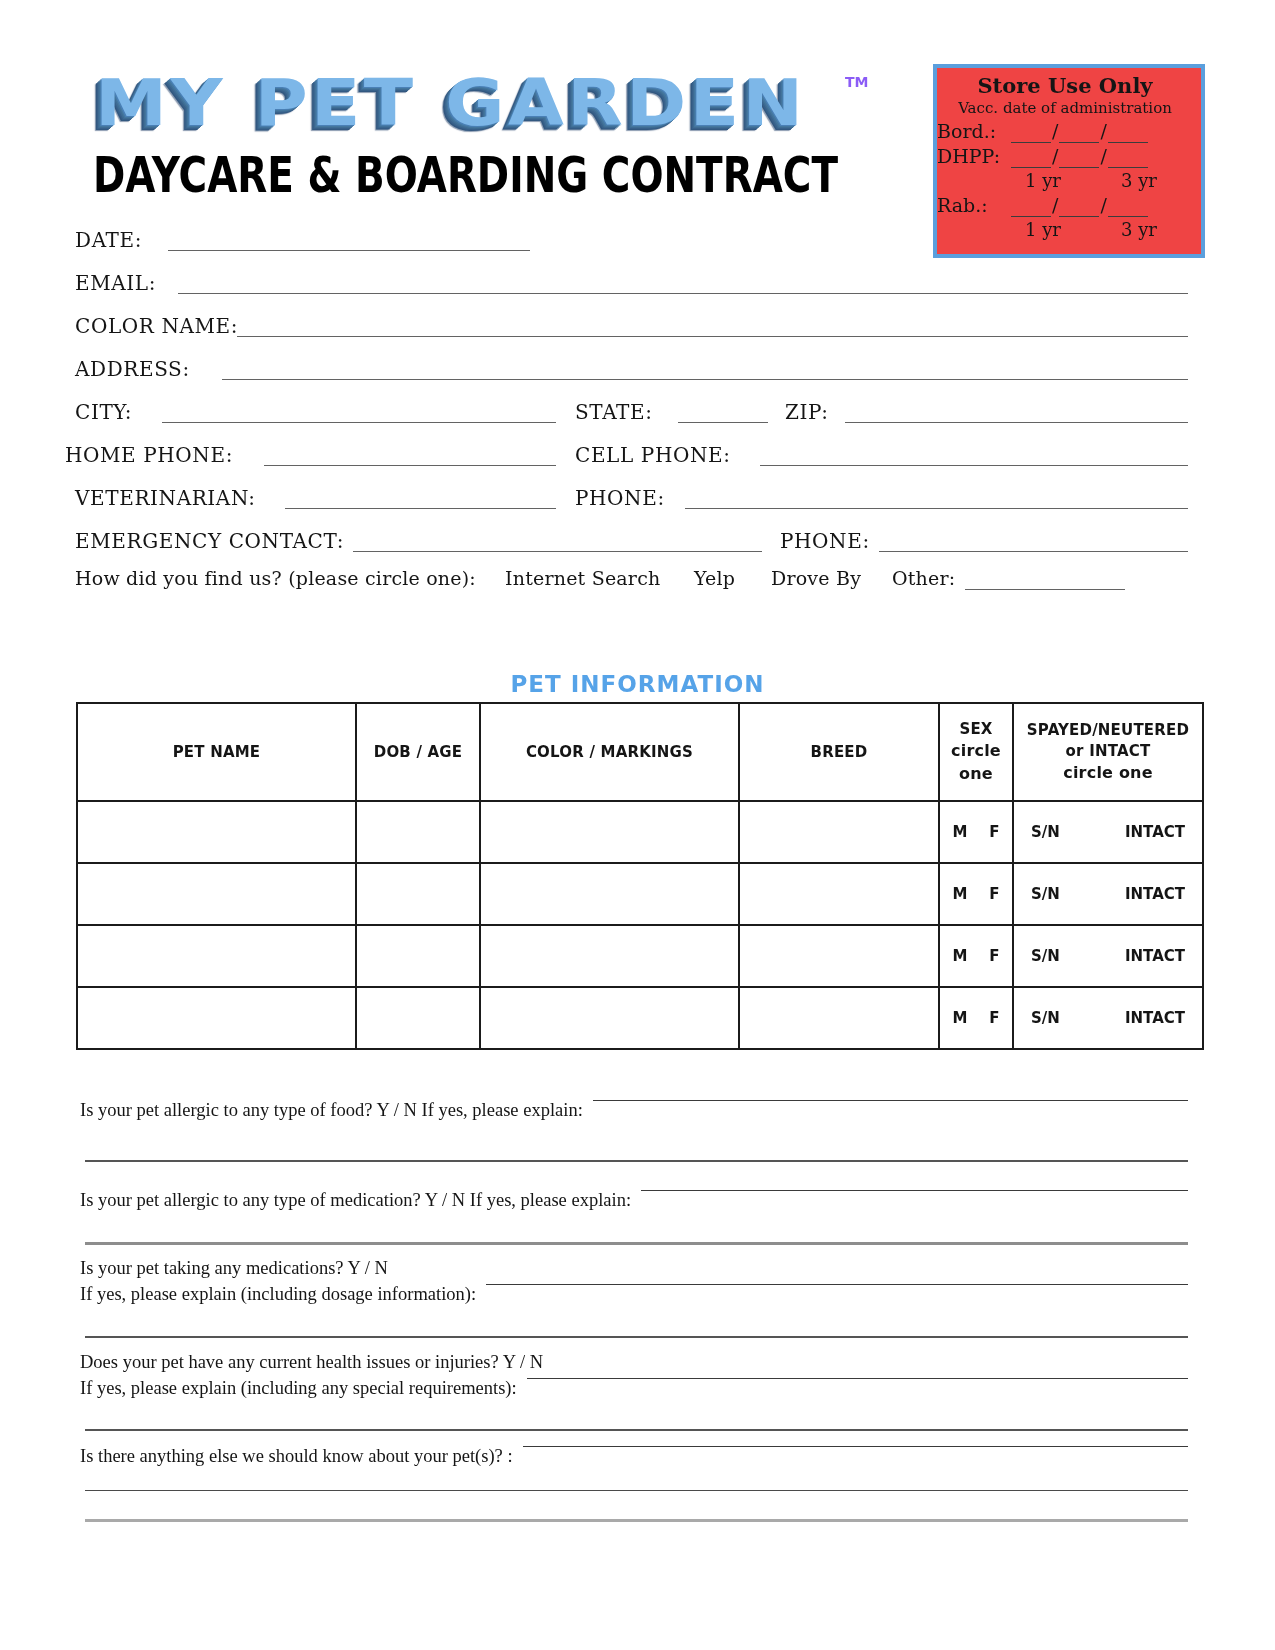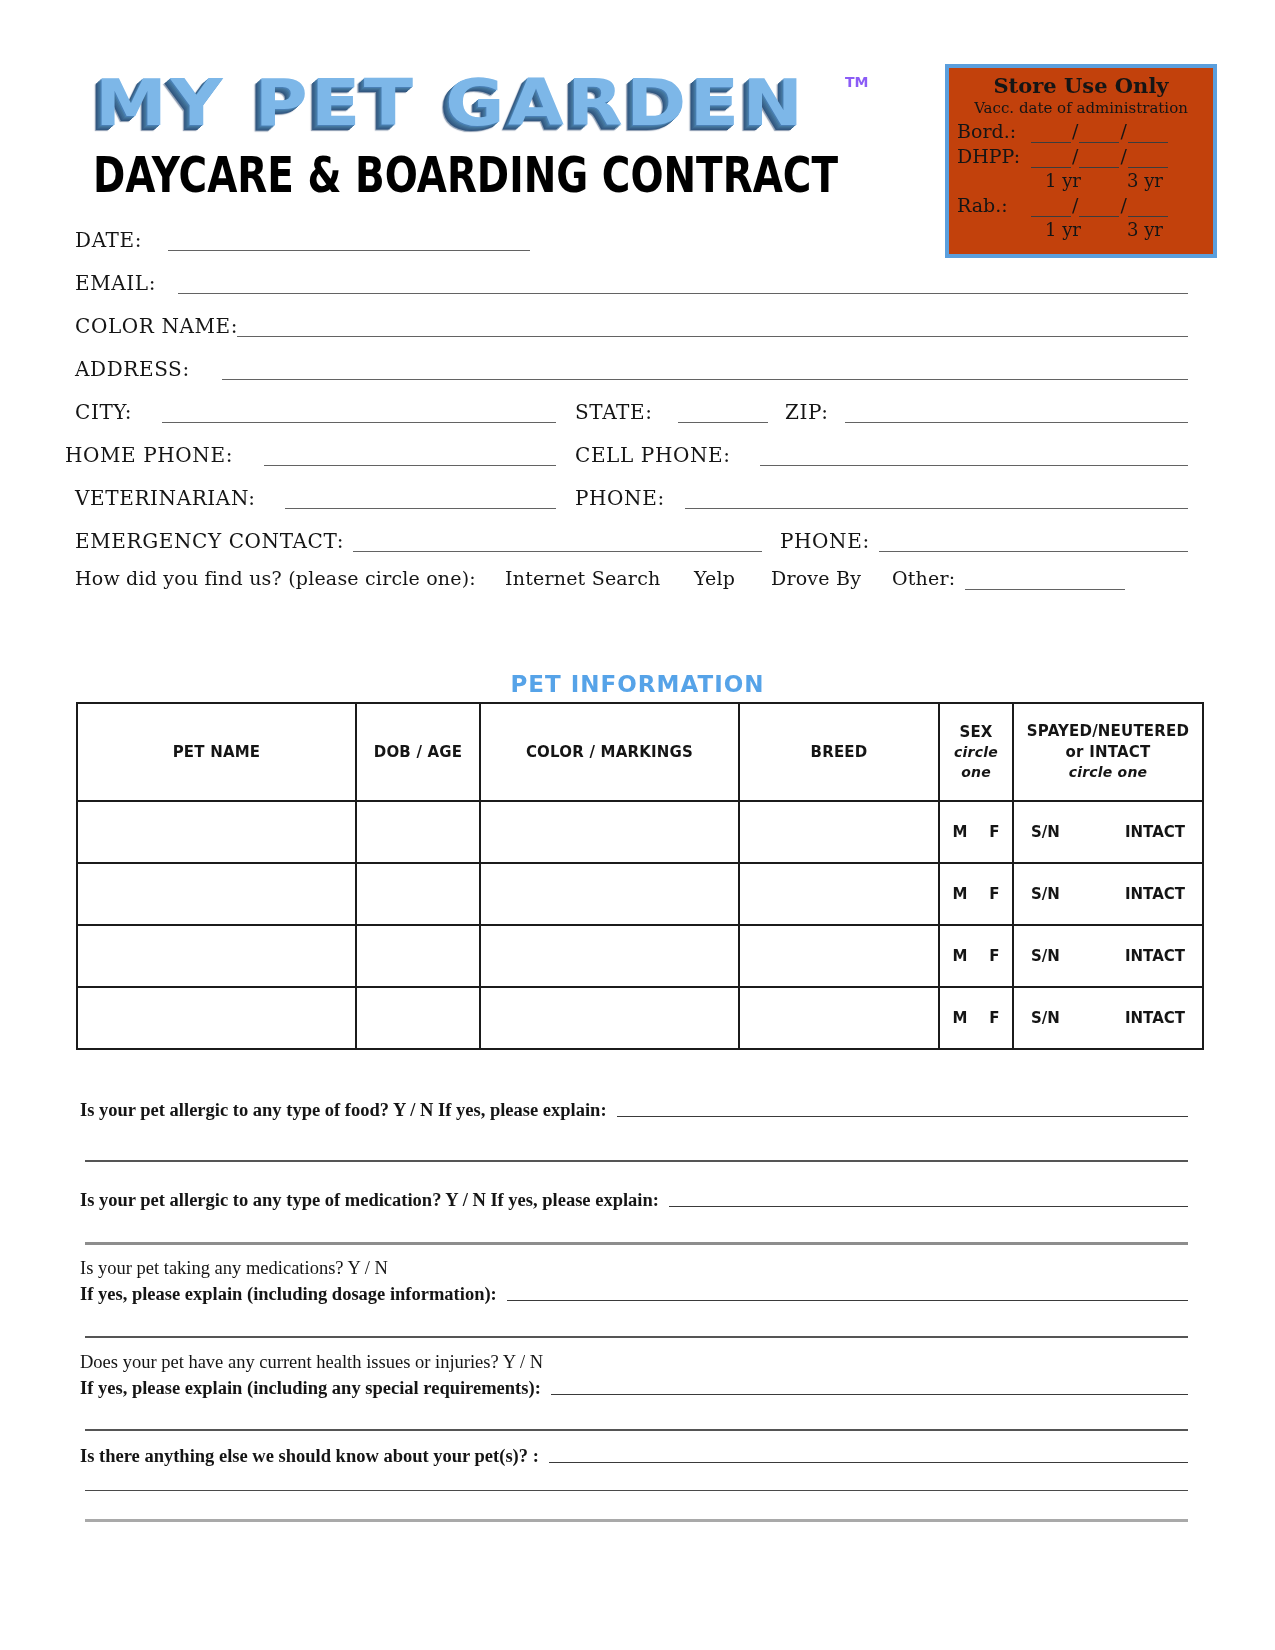--- a/index.html
+++ b/index.html
@@ -26,58 +26,58 @@
   .contract-title {
     position:absolute; left:93px; top:146px;
     font-family:"DejaVu Sans","Liberation Sans",sans-serif;
     font-weight:bold; font-size:41px; white-space:nowrap; letter-spacing:0;
     transform:scale(0.95,1.22); transform-origin:left top; color:#000;
   }
 
   
   .store-box {
     position:absolute; left:933px; top:64px; width:272px; height:194px;
-    box-sizing:border-box; border:4px solid #5b9fdd; background:#c2410c;
-    padding:5px 8px 0 8px; font-size:19px; line-height:1.22;margin-left:12px;
+    box-sizing:border-box; border:4px solid #5b9fdd; background:#ef4444;
+    padding:5px 8px 0 0; font-size:19px; line-height:1.22;
   }
   .store-box .bx-title { text-align:center; font-weight:bold; font-size:21px; }
   .store-box .bx-sub   { text-align:center; font-size:15px; margin-bottom:1px; }
   .vax-row { display:flex; align-items:flex-end; height:25px; }
   .vax-label { width:66px; flex:0 0 auto; }
   .vax-blanks { display:flex; align-items:flex-end; padding-left:8px; }
   .seg { display:inline-block; width:40px; height:15px; border-bottom:1.6px solid #3c3c3c; }
   .slash { padding:0 1px; }
-  .yr-row { display:flex; gap:46px; padding-left:88px; font-size:18px; height:24px; align-items:flex-end; }
+  .yr-row { display:flex; gap:60px; padding-left:88px; font-size:18px; height:24px; align-items:flex-end; }
 
   
   .flabel { position:absolute; font-size:20px; letter-spacing:0.6px; white-space:nowrap; }
   .fline  { position:absolute; height:0; border-bottom:1.7px solid #636363; }
   .fsmall { font-size:19px; letter-spacing:0.2px; }
 
   
   .pet-title {
     position:absolute; left:0; top:671px; width:100%; text-align:center;
     font-family:"DejaVu Sans","Liberation Sans",sans-serif; font-weight:bold;
     font-size:23px; letter-spacing:1px; color:#56a3e8;
   }
   table.pet {
     position:absolute; left:76px; top:702px; width:1126px;
     border-collapse:collapse; table-layout:fixed;
     font-family:"DejaVu Sans","Liberation Sans",sans-serif;
   }
   table.pet th, table.pet td { border:2px solid #1b1b1b; padding:0; }
   table.pet th { height:96px; font-size:15px; font-weight:bold; letter-spacing:0.2px; line-height:1.4; }
   table.pet td { height:60px; }
-  .hsub { font-style:italic; font-size:14px; font-weight:bold; }
+  .hsub { font-size:16px; font-weight:bold; }
   .sex-cell  { display:flex; justify-content:center; gap:22px; font-weight:bold; font-size:15px; }
   .spay-cell { display:flex; justify-content:space-between; padding:0 17px; font-weight:bold; font-size:15px; }
 
   
   .q { position:absolute; left:80px; right:87px; font-family:"Liberation Serif",serif; font-size:18.5px; }
-  .qflex { display:flex; align-items:flex-end;font-weight:bold; }
+  .qflex { display:flex; align-items:flex-start; }
   .qtext { white-space:nowrap; padding-right:10px; }
   .qfill { flex:1 1 auto; border-bottom:1.6px solid #3a3a3a; height:0; margin-bottom:4px; }
   .qsecond { margin-top:5px; }
   .sep { position:absolute; left:85px; right:87px; height:0; }
 </style>
 </head>
 <body>
 
 <div class="page">
 

